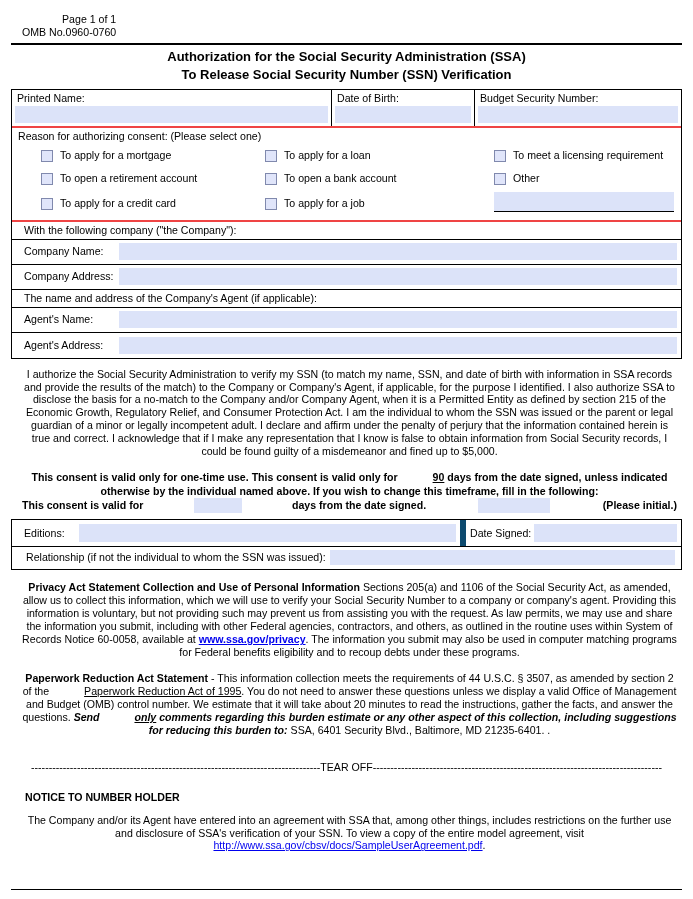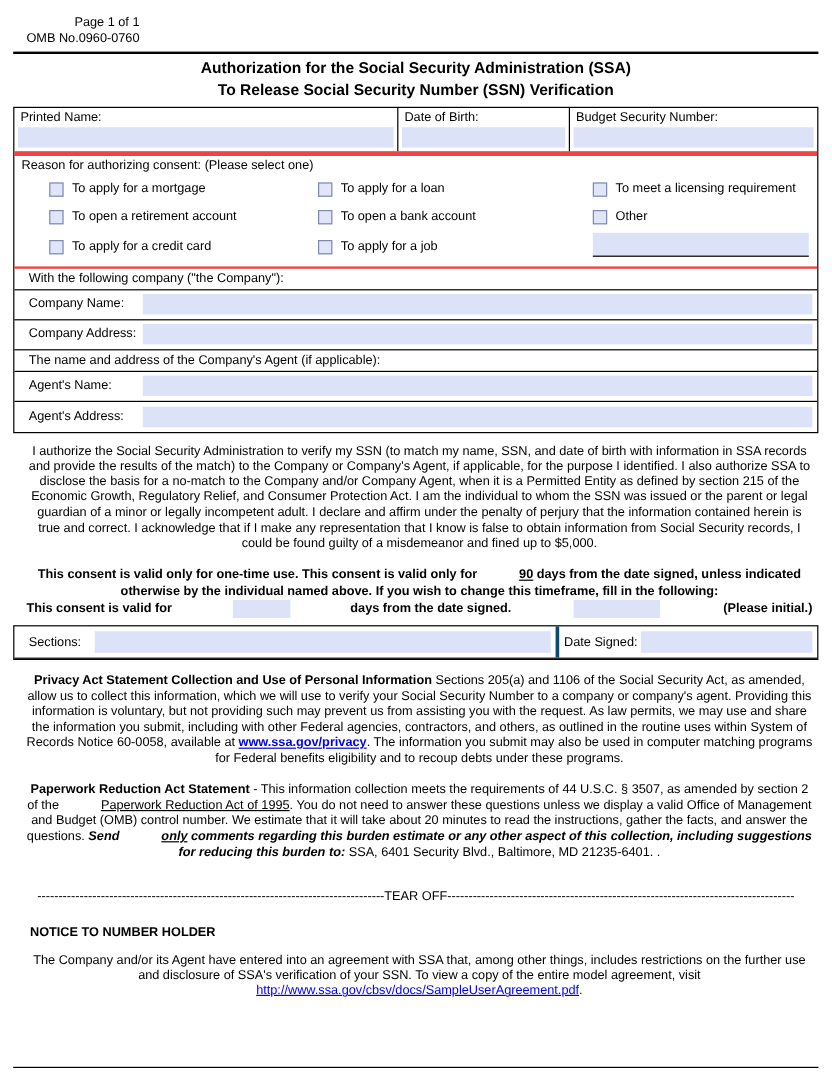--- a/index.html
+++ b/index.html
@@ -17,21 +17,21 @@
   .hdr{display:flex;justify-content:space-between;align-items:flex-end;padding:13px 11px 3px 22px;}
   .hdr-left div,.hdr-right div{line-height:12.8px;}
   .hdr-right{text-align:right;}
   .hdr-rule{margin:1px 11px 0 11px;border-top:2px solid #000;}
 
   
   .title{text-align:center;font-weight:bold;font-size:13px;line-height:18.5px;margin:3px 0 4px 0;}
 
   
   .maintable{margin:0 11px;border:1.5px solid #000;}
-  .idrow{display:flex;border-bottom:4px solid #ef4444;}
+  .idrow{display:flex;border-bottom:2px solid #ef4444;}
   .idcell{padding:2px 3px 3px 3px;}
   .idcell + .idcell{border-left:1px solid #000;}
   .idcell .lbl{padding-left:2px;margin-bottom:1px;}
   .field{display:block;background:var(--field-bg);border:none;height:17px;width:100%;font:inherit;padding:0 3px;outline:none;}
   .c1{width:319px;}
   .c2{width:143px;}
   .c3{flex:1;}
 
   
   .reason{border-bottom:2px solid #ef4444;padding:2px 4px 8px 4px;}
@@ -55,21 +55,21 @@
   .consent-line{margin:0 16px 6px 22px;font-weight:bold;display:flex;align-items:center;justify-content:space-between;}
   .inline-field{display:inline-block;background:var(--field-bg);border:none;height:15px;font:inherit;outline:none;padding:0 2px;}
   .days-f{width:48px;margin:0 8px 0 8px;}
   .init-f{width:72px;margin:0 10px 0 10px;}
   .u{text-decoration:underline;padding-left:32px;}
 
   
   .sigtable{margin:0 11px;border:1.5px solid #000;}
   .sigrow{display:flex;border-bottom:1px solid #000;}
   .sigcell{flex:1;display:flex;align-items:center;padding:3px 4px 3px 12px;height:26px;}
-  .datecell{flex:0 0 202px;border-left:3px solid #0c4a6e;display:flex;align-items:center;padding:3px 4px 3px 4px;}
+  .datecell{flex:0 0 202px;border-left:6px solid #0c4a6e;display:flex;align-items:center;padding:3px 4px 3px 4px;}
   .sigcell .field,.datecell .field,.relrow .field{flex:1;width:auto;height:18px;}
   .datecell .lbl{flex:0 0 64px;}
   .sigcell .lbl{flex:0 0 55px;}
   .relrow{display:flex;align-items:center;padding:2px 6px 3px 14px;height:22px;}
   .relrow .lbl{white-space:nowrap;margin-right:4px;}
   .relrow .field{height:15px;}
 
   a{color:var(--link-blue);text-decoration:underline;cursor:pointer;}
   .privacy{margin-top:11px;line-height:13px;}
   .paperwork{margin-top:13px;line-height:12.9px;}
@@ -185,27 +185,31 @@
     <span>This consent is valid for</span>
     <input class="inline-field days-f" type="text" style="">
     <span>days from the date signed.</span>
     <input class="inline-field init-f" type="text" style="">
     <span>(Please initial.)</span>
   </div>
 
   <div class="sigtable">
     <div class="sigrow">
       <div class="sigcell">
-        <div class="lbl">Sections:</div>
+        <div class="lbl">Editions:</div>
         <input class="field" type="text" style="">
       </div>
       <div class="datecell">
         <div class="lbl">Date Signed:</div>
         <input class="field" type="text" style="">
       </div>
+    </div>
+    <div class="relrow">
+      <div class="lbl">Relationship (if not the individual to whom the SSN was issued):</div>
+      <input class="field" type="text" style="">
     </div>
   </div>
 
   <p class="para privacy"><span class="bold">Privacy Act Statement Collection and Use of Personal Information</span><span> Sections 205(a) and 1106 of the Social Security Act, as amended, allow us to collect this information, which we will use to verify your Social Security Number to a company or company's agent.  Providing this information is voluntary, but not providing such may prevent us from assisting you with the request.  As law permits, we may use and share the information you submit, including with other Federal agencies, contractors, and others, as outlined in the routine uses within System of Records Notice 60-0058, available at </span><a class="bold">www.ssa.gov/privacy</a><span>.  The information you submit may also be used in computer matching programs for Federal benefits eligibility and to recoup debts under these programs.</span></p>
 
   <p class="para paperwork"><span class="bold">Paperwork Reduction Act Statement</span><span> - This information collection meets the requirements of 44 U.S.C. § 3507, as amended by section 2 of the </span><span class="u">Paperwork Reduction Act of 1995</span><span>. You do not need to answer these questions unless we display a valid Office of Management and Budget (OMB) control number. We estimate that it will take about 20 minutes to read the instructions, gather the facts, and answer the questions. </span><span class="bi">Send </span><span class="bi u">only</span><span class="bi"> comments regarding this burden estimate or any other aspect of this collection, including suggestions for reducing this burden to:</span><span>  SSA, 6401 Security Blvd., Baltimore, MD  21235-6401. .</span></p>
 
   <div class="tearoff">
       <span>----------------------------------------------------------------------------------</span>
       <span>TEAR OFF</span>

